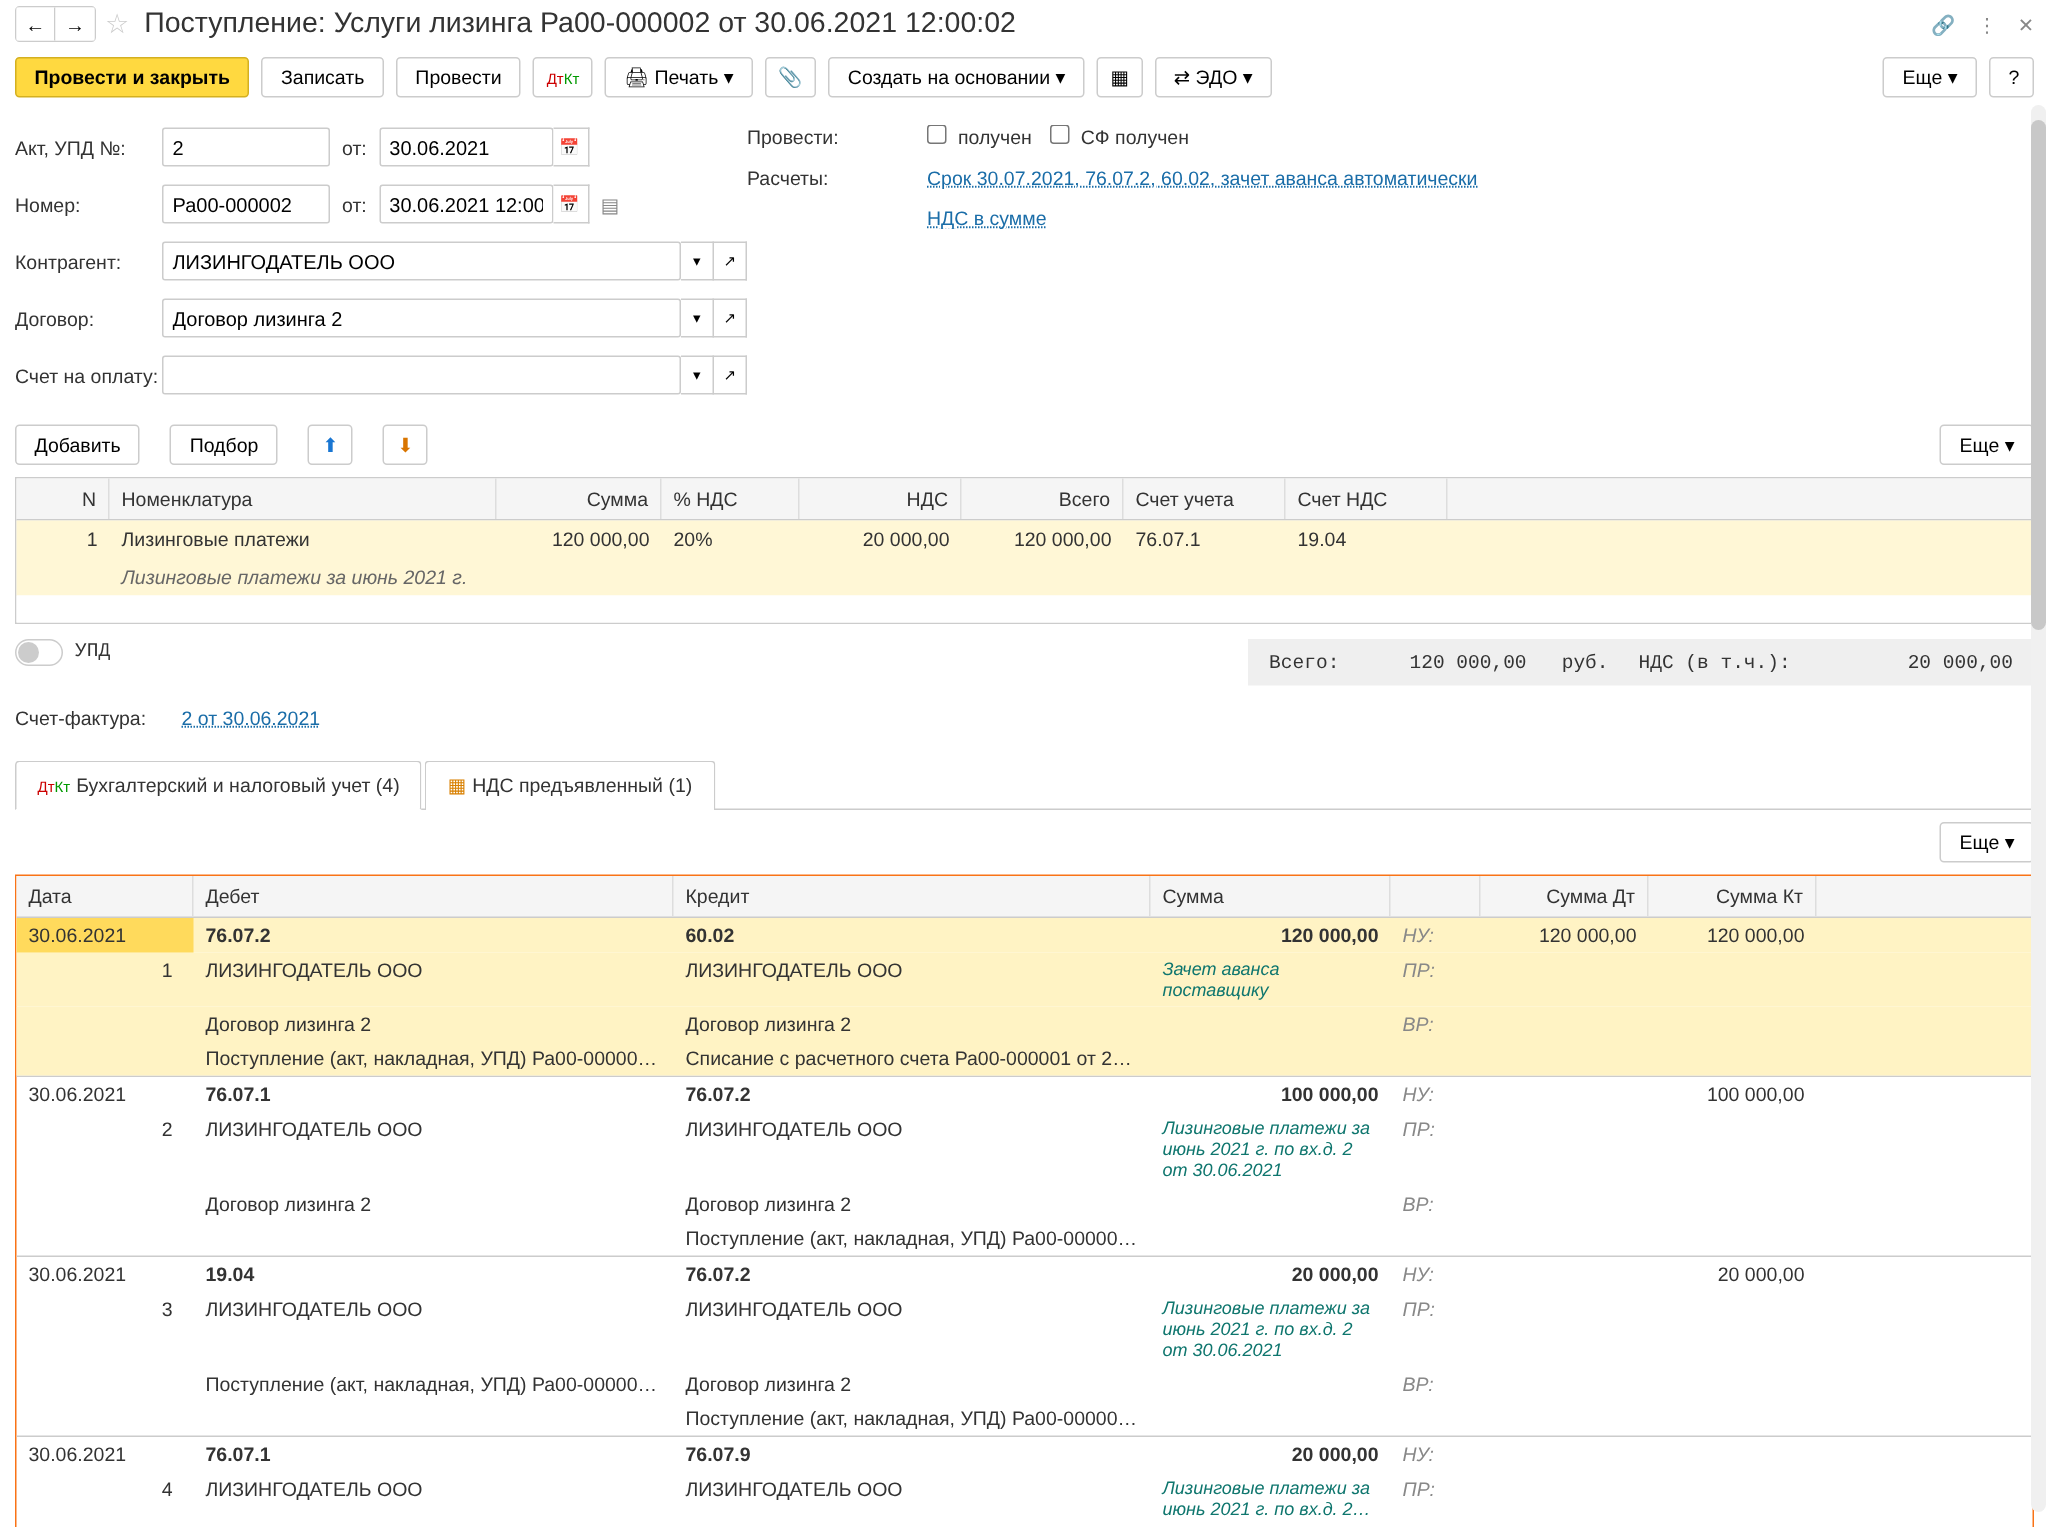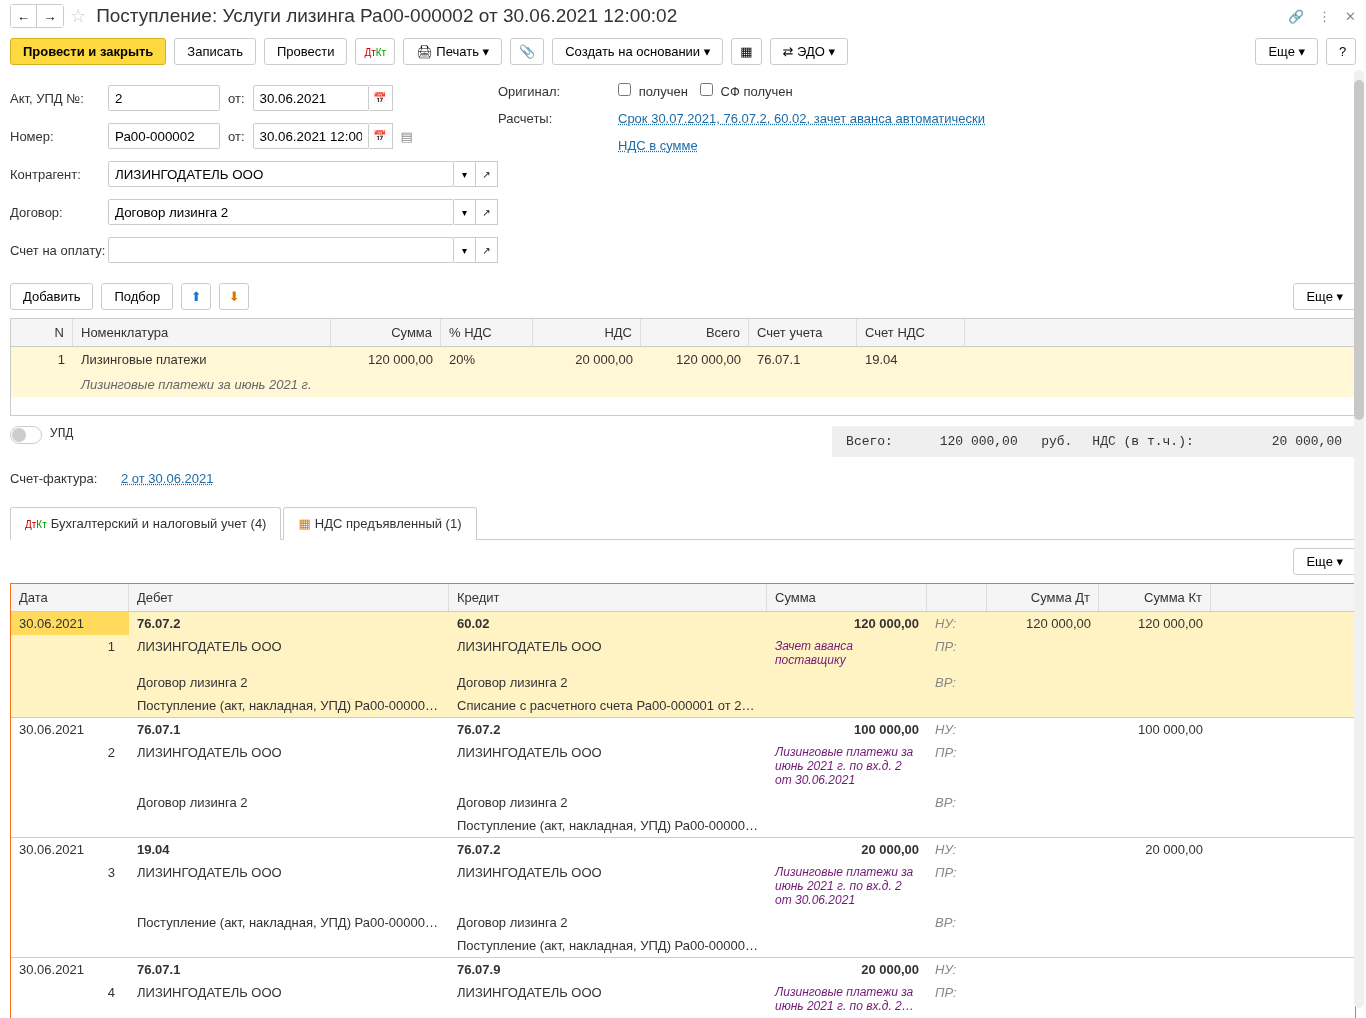--- a/index.html
+++ b/index.html
@@ -30,21 +30,21 @@
 .date-btn { width: 24px; height: 26px; border: 1px solid #ccc; border-left: none; background: #fff; cursor: pointer; font-size: 11px; }
 .combo-btn { width: 22px; height: 26px; border: 1px solid #ccc; border-left: none; background: #fff; cursor: pointer; font-size: 10px; }
 .ot { margin: 0 8px; }
 .mini-icon { margin-left: 8px; color: #888; cursor: pointer; }
 
 .form-right { position: absolute; left: 498px; top: 0; }
 .form-right .form-row { margin-bottom: 12px; }
 .chk { margin-right: 4px; }
 .link { color: #1a6da8; text-decoration: underline dotted #1a6da8; cursor: pointer; }
 
-.tbl-toolbar { display: flex; gap: 8px; padding: 4px 10px; align-items: center; }
+.tbl-toolbar { display: flex; gap: 20px; padding: 4px 10px; align-items: center; }
 .arrow-btn { width: 30px; padding: 5px 0; color: #1976d2; }
 .arrow-btn.down { color: #d97500; }
 
 .grid { margin: 4px 10px 0; border: 1px solid #ccc; }
 .grid-hdr { display: flex; background: #f5f5f5; border-bottom: 1px solid #ccc; }
 .gh { padding: 6px 8px; border-right: 1px solid #ddd; }
 .grid-row { display: flex; background: #fff7d6; }
 .grid-row.sub { font-style: italic; color: #666; }
 .gc { padding: 5px 8px; }
 .gc-n { width: 62px; text-align: right; }
@@ -84,21 +84,21 @@
 .eh-sk { width: 112px; text-align: right; }
 
 .entry-block { border-bottom: 1px solid #ccc; }
 .entry-row { display: flex; }
 .ec { padding: 4px 8px; }
 .ec-date { width: 118px; }
 .ec-n { width: 118px; text-align: right; padding-right: 14px; }
 .ec-dr { width: 320px; }
 .ec-cr { width: 318px; }
 .ec-sum { width: 160px; text-align: right; }
-.ec-desc { width: 160px; font-style: italic; color: #701a75; font-size: 12px; }
+.ec-desc { width: 160px; font-style: italic; color: #0f766e; font-size: 12px; }
 .ec-t { width: 60px; font-style: italic; color: #888; }
 .ec-sd { width: 112px; text-align: right; }
 .ec-sk { width: 112px; text-align: right; }
 .bold { font-weight: bold; }
 .hl { background: #fff3c4; }
 .hl-date { background: #ffda5c; }
 .trunc { white-space: nowrap; overflow: hidden; text-overflow: ellipsis; }
 
 .scroll-stub { position: fixed; right: 2px; top: 70px; bottom: 10px; width: 10px; background: #f0f0f0; border-radius: 5px; }
 .scroll-thumb { width: 10px; height: 340px; background: #c8c8c8; border-radius: 5px; margin-top: 10px; }
@@ -176,21 +176,21 @@
     <span class="lbl">Счет на оплату:</span>
     <div class="date-wrap">
       <input class="inp inp-lg" value="" style="">
       <button class="combo-btn">▾</button>
       <button class="combo-btn">↗</button>
     </div>
   </div>
 
   <div class="form-right">
     <div class="form-row">
-      <span style="width:120px">Оригинал:</span>
+      <span style="width:120px">Провести:</span>
       <label><input type="checkbox" class="chk" style=""> <span>получен</span></label>
       <label style="margin-left:12px"><input type="checkbox" class="chk" style=""> <span>СФ получен</span></label>
     </div>
     <div class="form-row">
       <span style="width:120px">Расчеты:</span>
       <span class="link">Срок 30.07.2021, 76.07.2, 60.02, зачет аванса автоматически</span>
     </div>
     <div class="form-row">
       <span style="width:120px"></span>
       <span class="link">НДС в сумме</span>

